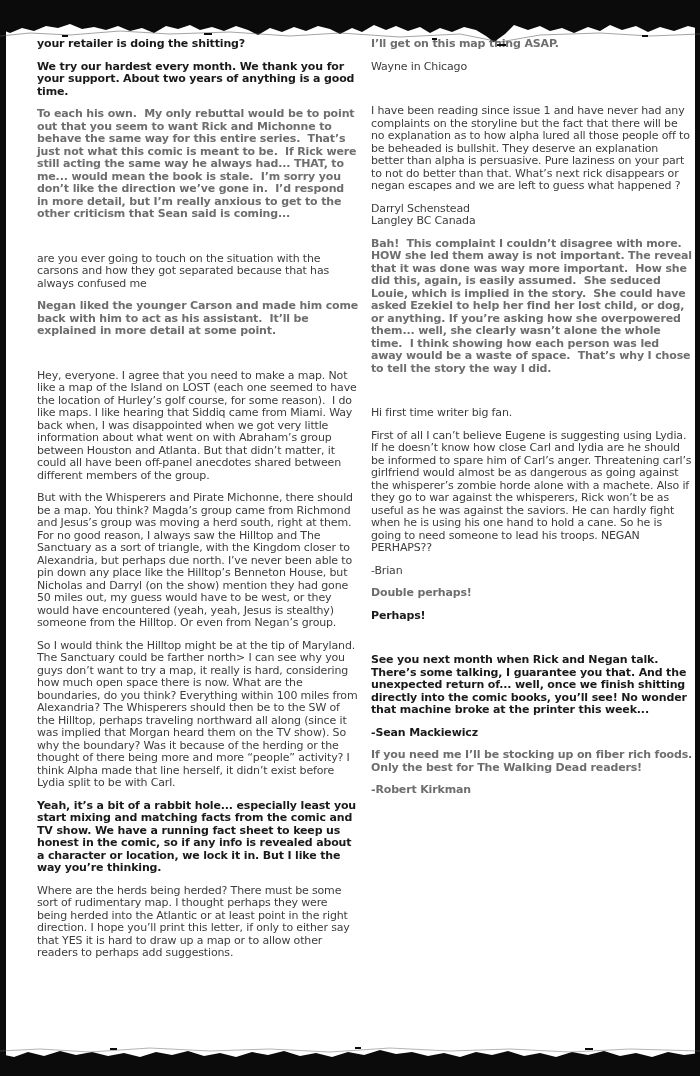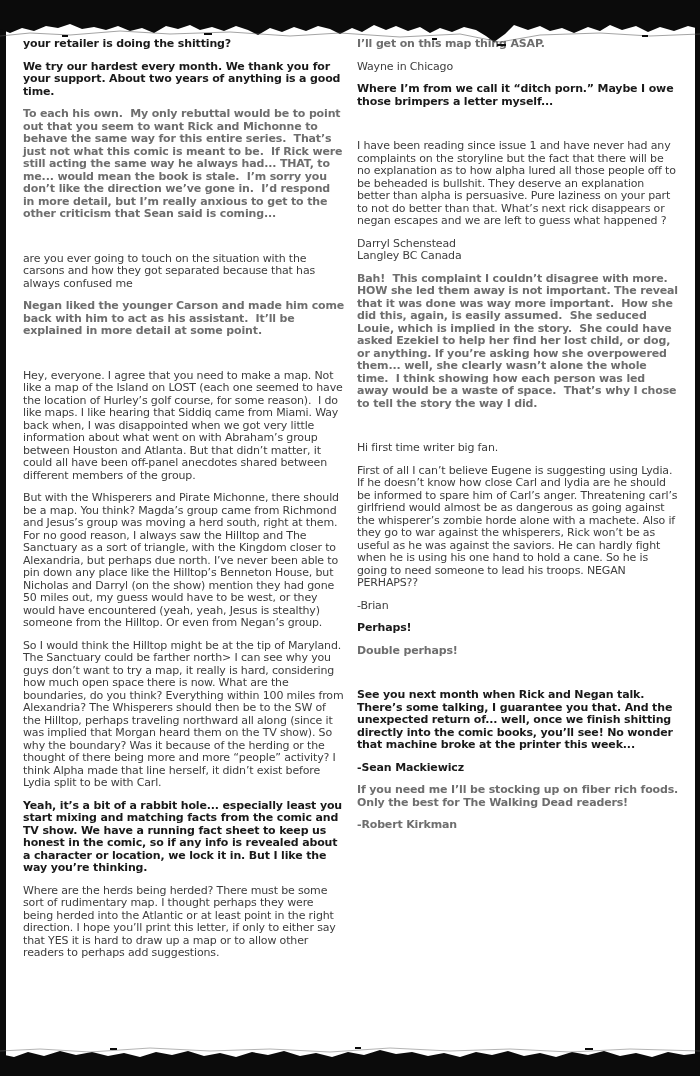--- a/index.html
+++ b/index.html
@@ -9,21 +9,21 @@
     font-family:"DejaVu Sans","Liberation Sans",sans-serif;
   }
   .paper{
     position:absolute;left:6px;right:5px;top:0;bottom:0;
     background:#ffffff;
   }
   .torn{position:absolute;left:0;width:700px;z-index:5;display:block;}
   .torn-top{top:0;height:52px;}
   .torn-bottom{bottom:0;height:34px;}
   .content{
-    position:absolute;left:23px;top:38px;width:656px;z-index:2;
+    position:absolute;left:37px;top:38px;width:656px;z-index:2;
     display:flex;gap:12px;
   }
   .col{width:322px;font-size:11px;line-height:12.5px;letter-spacing:-0.15px;}
   .block{margin:0 0 10px 0;white-space:pre-wrap;}
   .style-plain{color:#3d3d3d;}
   .style-bold{color:#1a1a1a;font-weight:bold;}
   .style-italic{color:#6e6e6e;font-weight:bold;}
   .style-separator{color:#4f4f4f;letter-spacing:0;line-height:10px;margin:2px 0 12px 0;overflow:hidden;white-space:nowrap;}
 </style>
 </head>
@@ -60,31 +60,30 @@
       <div class="block style-separator">_____________________________</div>
       <div class="block style-plain">Hey, everyone. I agree that you need to make a map. Not like a map of the Island on LOST (each one seemed to have the location of Hurley’s golf course, for some reason).  I do like maps. I like hearing that Siddiq came from Miami. Way back when, I was disappointed when we got very little information about what went on with Abraham’s group between Houston and Atlanta. But that didn’t matter, it could all have been off-panel anecdotes shared between different members of the group.</div>
       <div class="block style-plain">But with the Whisperers and Pirate Michonne, there should be a map. You think? Magda’s group came from Richmond and Jesus’s group was moving a herd south, right at them. For no good reason, I always saw the Hilltop and The Sanctuary as a sort of triangle, with the Kingdom closer to Alexandria, but perhaps due north. I’ve never been able to pin down any place like the Hilltop’s Benneton House, but Nicholas and Darryl (on the show) mention they had gone 50 miles out, my guess would have to be west, or they would have encountered (yeah, yeah, Jesus is stealthy) someone from the Hilltop. Or even from Negan’s group.</div>
       <div class="block style-plain">So I would think the Hilltop might be at the tip of Maryland. The Sanctuary could be farther north&gt; I can see why you guys don’t want to try a map, it really is hard, considering how much open space there is now. What are the boundaries, do you think? Everything within 100 miles from Alexandria? The Whisperers should then be to the SW of the Hilltop, perhaps traveling northward all along (since it was implied that Morgan heard them on the TV show). So why the boundary? Was it because of the herding or the thought of there being more and more “people” activity? I think Alpha made that line herself, it didn’t exist before Lydia split to be with Carl.</div>
       <div class="block style-bold">Yeah, it’s a bit of a rabbit hole... especially least you start mixing and matching facts from the comic and TV show. We have a running fact sheet to keep us honest in the comic, so if any info is revealed about a character or location, we lock it in. But I like the way you’re thinking.</div>
       <div class="block style-plain">Where are the herds being herded? There must be some sort of rudimentary map. I thought perhaps they were being herded into the Atlantic or at least point in the right direction. I hope you’ll print this letter, if only to either say that YES it is hard to draw up a map or to allow other readers to perhaps add suggestions.</div>
     </div>
   <div class="col">
       <div class="block style-italic">I’ll get on this map thing ASAP.</div>
       <div class="block style-plain">Wayne in Chicago</div>
-      <div class="block style-bold">Where I’m from we call it “ditch porn.” Maybe I owe those brimpers a letter myself...</div>
       <div class="block style-separator">_____________________________</div>
       <div class="block style-plain">I have been reading since issue 1 and have never had any complaints on the storyline but the fact that there will be no explanation as to how alpha lured all those people off to be beheaded is bullshit. They deserve an explanation better than alpha is persuasive. Pure laziness on your part to not do better than that. What’s next rick disappears or negan escapes and we are left to guess what happened ?</div>
       <div class="block style-plain">Darryl Schenstead
 Langley BC Canada</div>
       <div class="block style-italic">Bah!  This complaint I couldn’t disagree with more.  HOW she led them away is not important. The reveal that it was done was way more important.  How she did this, again, is easily assumed.  She seduced Louie, which is implied in the story.  She could have asked Ezekiel to help her find her lost child, or dog, or anything. If you’re asking how she overpowered them... well, she clearly wasn’t alone the whole time.  I think showing how each person was led away would be a waste of space.  That’s why I chose to tell the story the way I did.</div>
       <div class="block style-separator">_____________________________</div>
       <div class="block style-plain">Hi first time writer big fan.</div>
       <div class="block style-plain">First of all I can’t believe Eugene is suggesting using Lydia. If he doesn’t know how close Carl and lydia are he should be informed to spare him of Carl’s anger. Threatening carl’s girlfriend would almost be as dangerous as going against the whisperer’s zombie horde alone with a machete. Also if they go to war against the whisperers, Rick won’t be as useful as he was against the saviors. He can hardly fight when he is using his one hand to hold a cane. So he is going to need someone to lead his troops. NEGAN PERHAPS??</div>
       <div class="block style-plain">-Brian</div>
+      <div class="block style-italic">Double perhaps!</div>
       <div class="block style-bold">Perhaps!</div>
-      <div class="block style-italic">Double perhaps!</div>
       <div class="block style-separator">_____________________________</div>
       <div class="block style-bold">See you next month when Rick and Negan talk. There’s some talking, I guarantee you that. And the unexpected return of... well, once we finish shitting directly into the comic books, you’ll see! No wonder that machine broke at the printer this week...</div>
       <div class="block style-bold">-Sean Mackiewicz</div>
       <div class="block style-italic">If you need me I’ll be stocking up on fiber rich foods.  Only the best for The Walking Dead readers!</div>
       <div class="block style-italic">-Robert Kirkman</div>
     </div>
 </div>
 
 </body></html>

